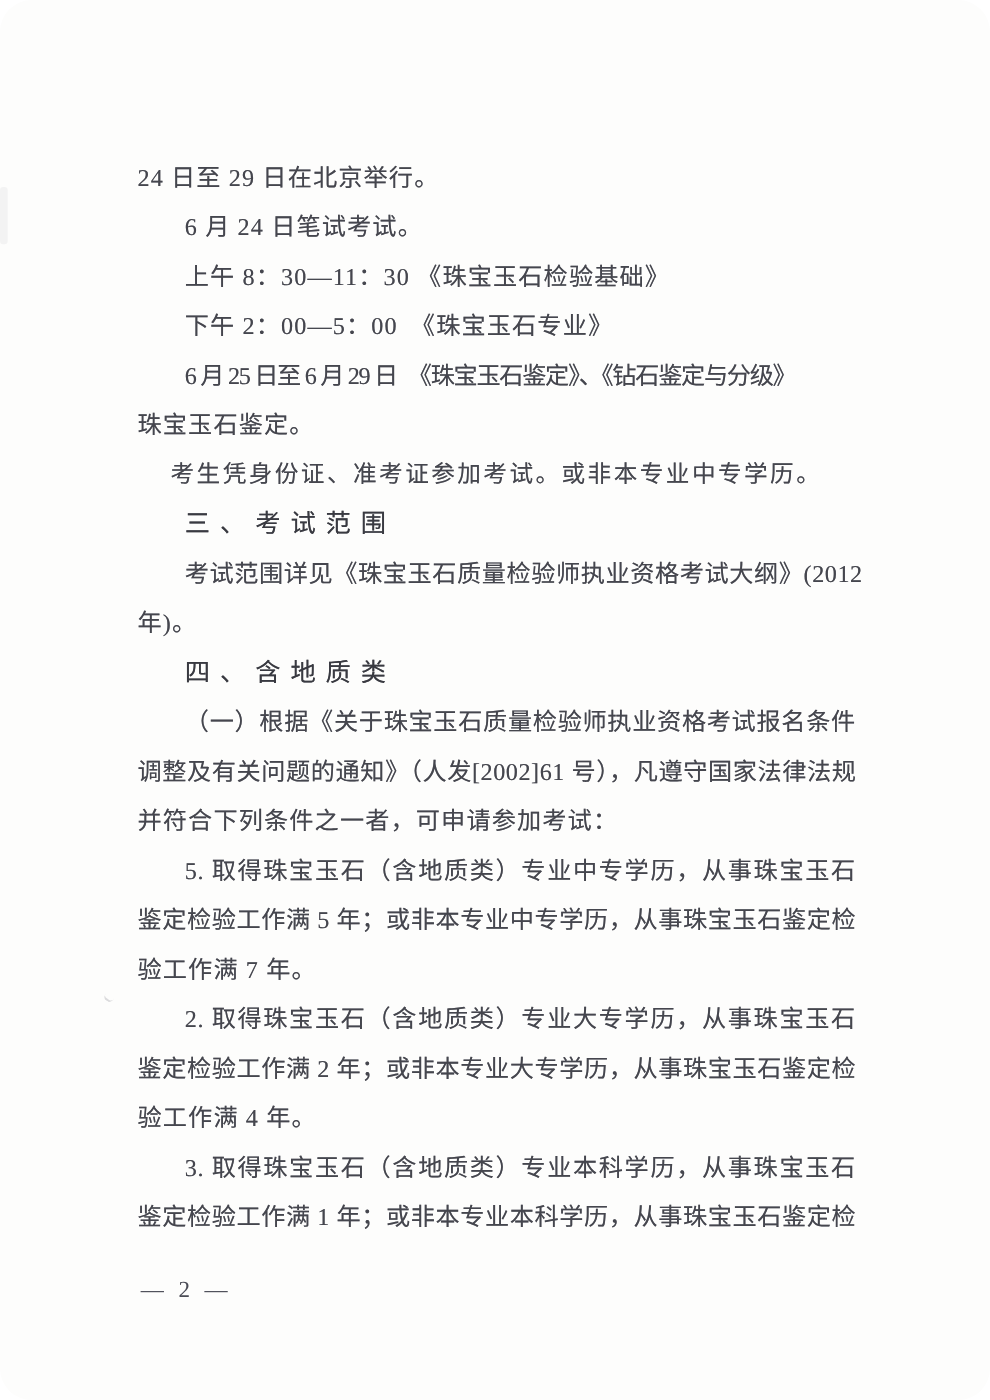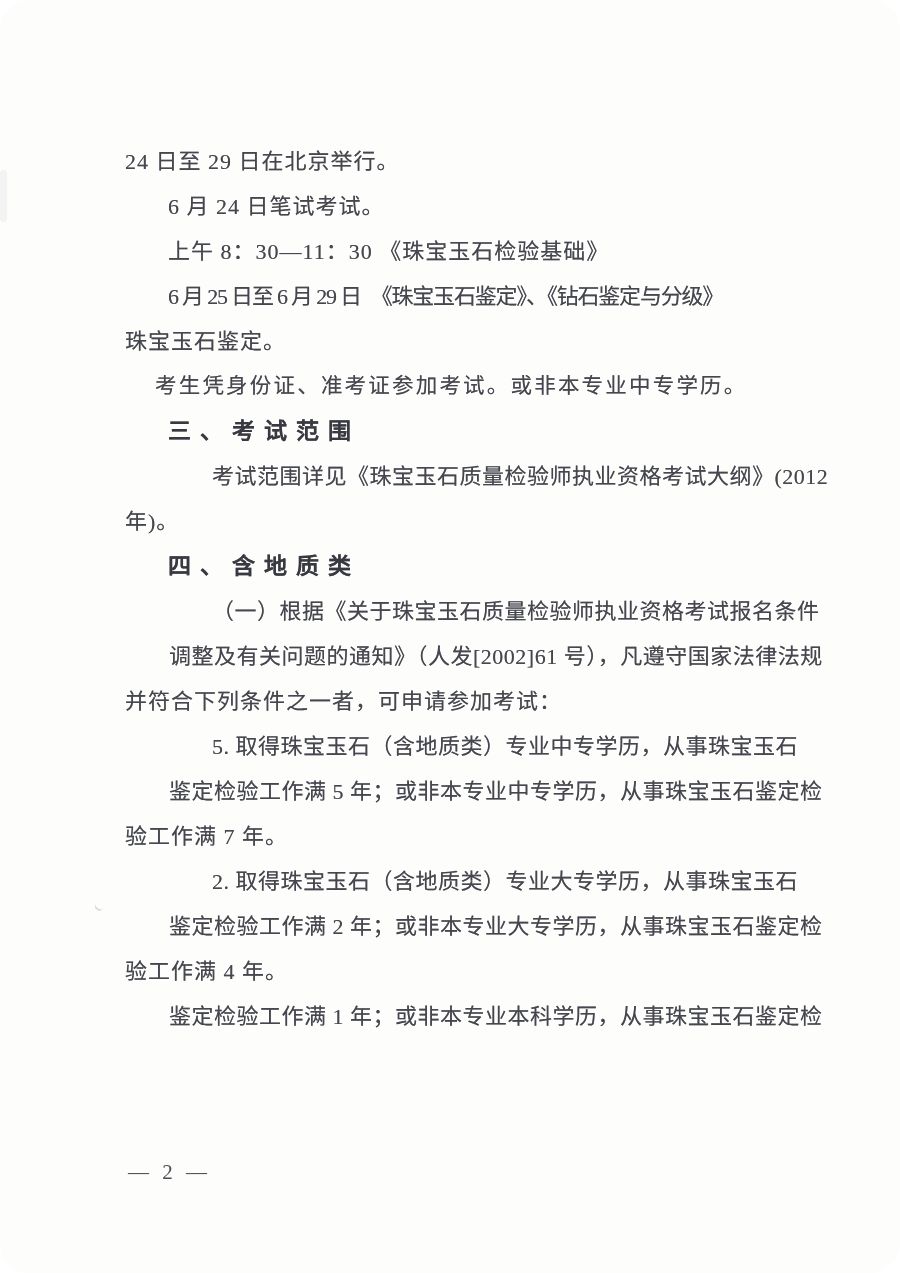--- a/index.html
+++ b/index.html
@@ -38,24 +38,23 @@
     text-shadow: 0 0 0.4px rgba(70,71,80,0.55);
   }
   .l.ind {
     padding-left: 43px;
   }
   .l.justify {
     white-space: nowrap;
     text-align: justify;
     text-align-last: justify;
     letter-spacing: 0.5px;
-    margin-left: 44px;
   }
   .l.heading {
-    font-weight: bold;
+    font-weight: normal;
     font-size: 23px;
     letter-spacing: 9px;
     color: #393a41;
     text-shadow: 0 0 0.6px rgba(57,58,65,0.7);
   }
   .l.small {
     font-size: 21.5px;
     padding-left: 30px;
     letter-spacing: 2.2px;
   }
@@ -98,34 +97,36 @@
 
 <div class="page">
 
   <div class="artifact-smudge"></div>
   <div class="artifact-tick"></div>
 
   <div class="textblock">
     <div class="l">24 日至 29 日在北京举行。</div>
     <div class="l ind">6 月 24 日笔试考试。</div>
     <div class="l ind">上午 8：30—11：30 《珠宝玉石检验基础》</div>
+    <div class="l ind">下午 2：00—5：00　《珠宝玉石专业》</div>
     <div class="l ind condense">6 月 25 日至 6 月 29 日　《珠宝玉石鉴定》、《钻石鉴定与分级》</div>
     <div class="l">珠宝玉石鉴定。</div>
     <div class="l small">考生凭身份证、准考证参加考试。或非本专业中专学历。</div>
     <div class="l ind heading">三、考试范围</div>
     <div class="l ind justify">考试范围详见《珠宝玉石质量检验师执业资格考试大纲》(2012</div>
     <div class="l">年)。</div>
     <div class="l ind heading">四、含地质类</div>
     <div class="l ind justify">（一）根据《关于珠宝玉石质量检验师执业资格考试报名条件</div>
     <div class="l justify">调整及有关问题的通知》（人发[2002]61 号），凡遵守国家法律法规</div>
     <div class="l">并符合下列条件之一者，可申请参加考试：</div>
     <div class="l ind justify">5. 取得珠宝玉石（含地质类）专业中专学历，从事珠宝玉石</div>
     <div class="l justify">鉴定检验工作满 5 年；或非本专业中专学历，从事珠宝玉石鉴定检</div>
     <div class="l">验工作满 7 年。</div>
     <div class="l ind justify">2. 取得珠宝玉石（含地质类）专业大专学历，从事珠宝玉石</div>
     <div class="l justify">鉴定检验工作满 2 年；或非本专业大专学历，从事珠宝玉石鉴定检</div>
     <div class="l">验工作满 4 年。</div>
+    <div class="l ind justify">3. 取得珠宝玉石（含地质类）专业本科学历，从事珠宝玉石</div>
     <div class="l justify">鉴定检验工作满 1 年；或非本专业本科学历，从事珠宝玉石鉴定检</div>
   </div>
 
   <div class="pagenum">— 2 —</div>
 
 </div>
 
 </body></html>

